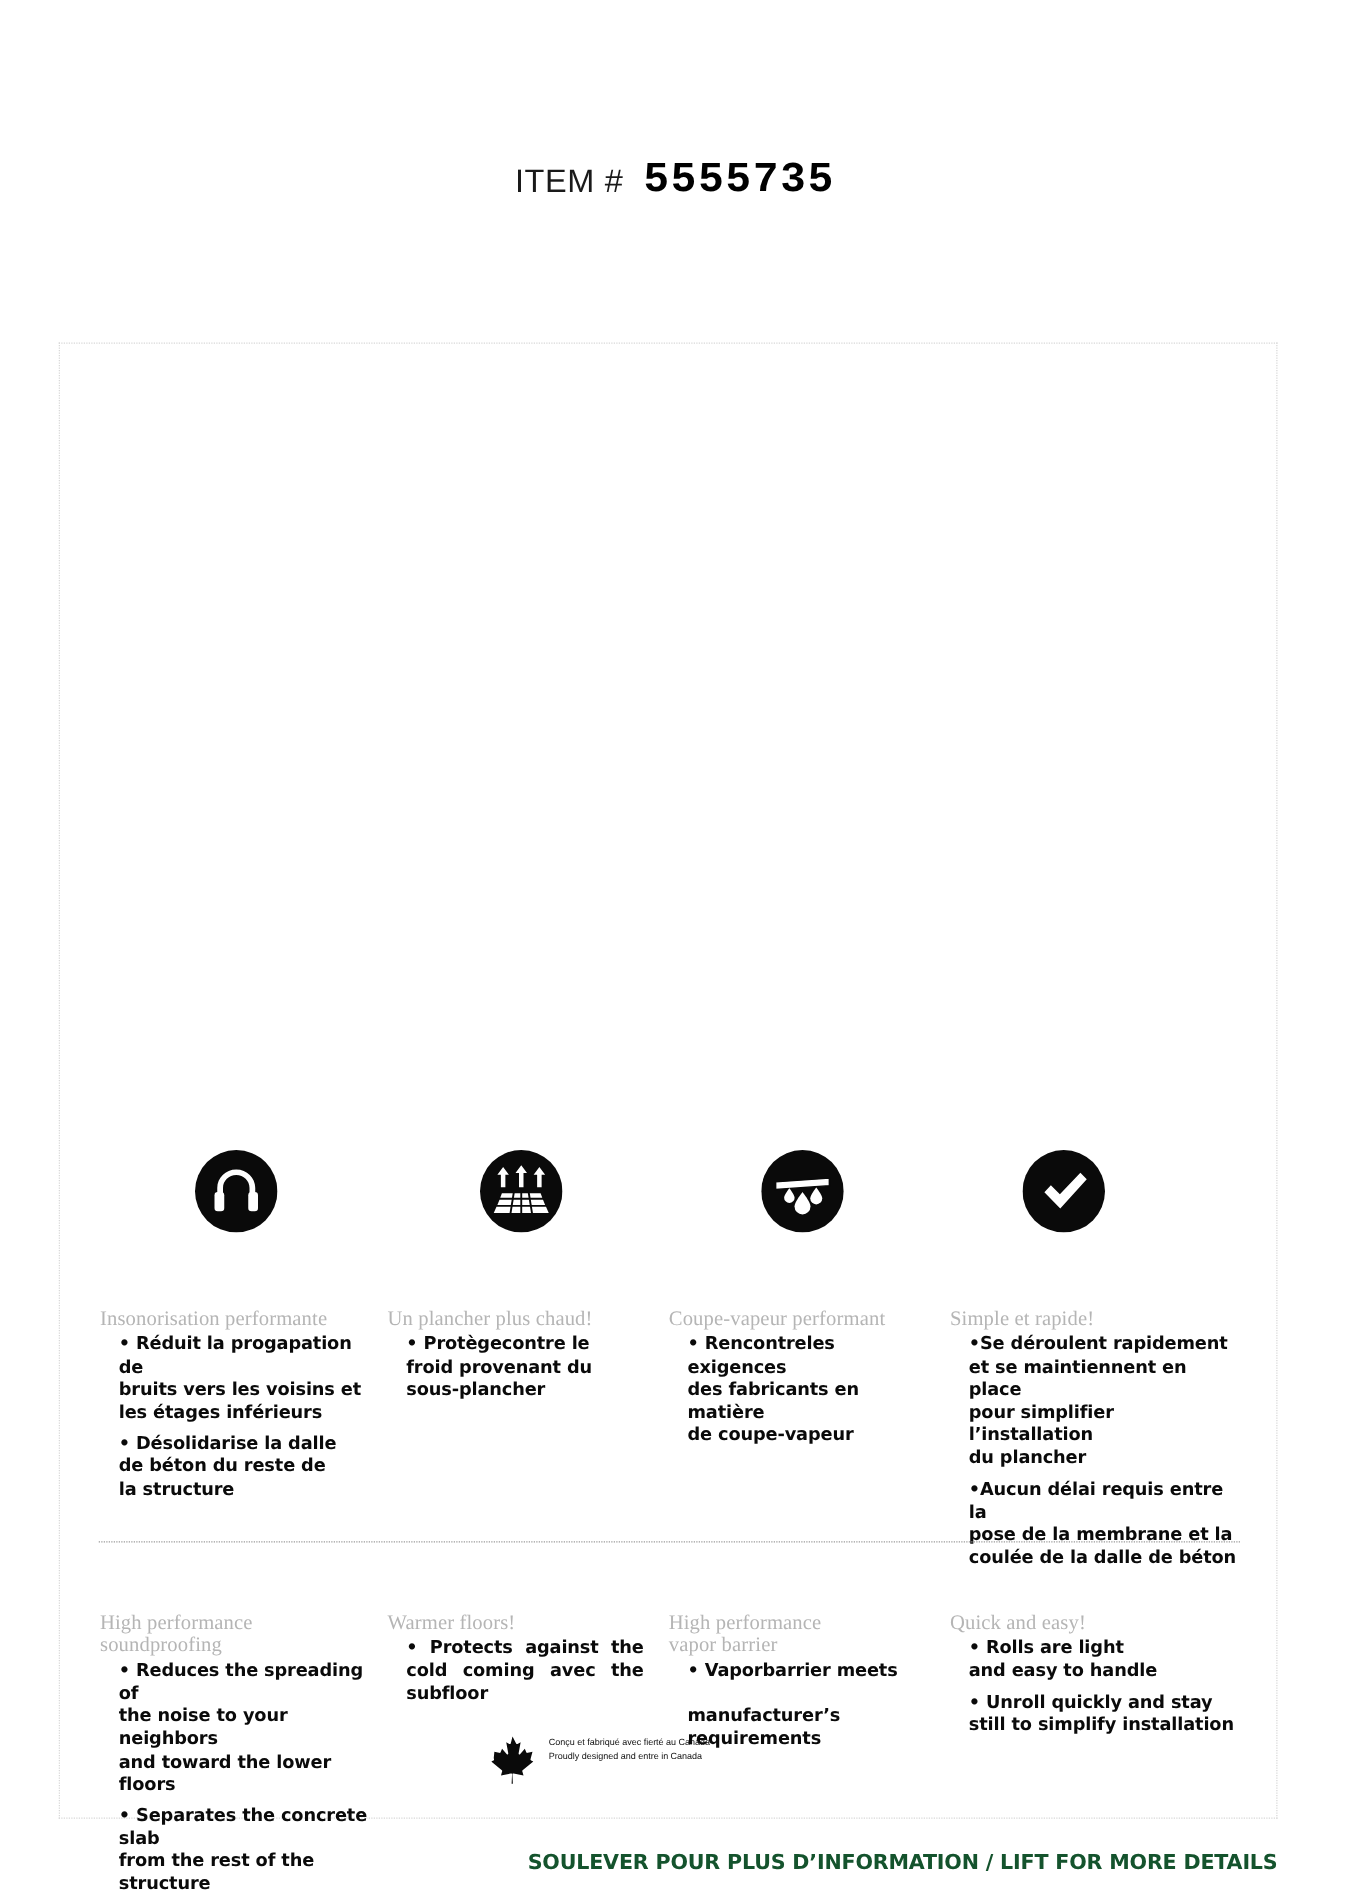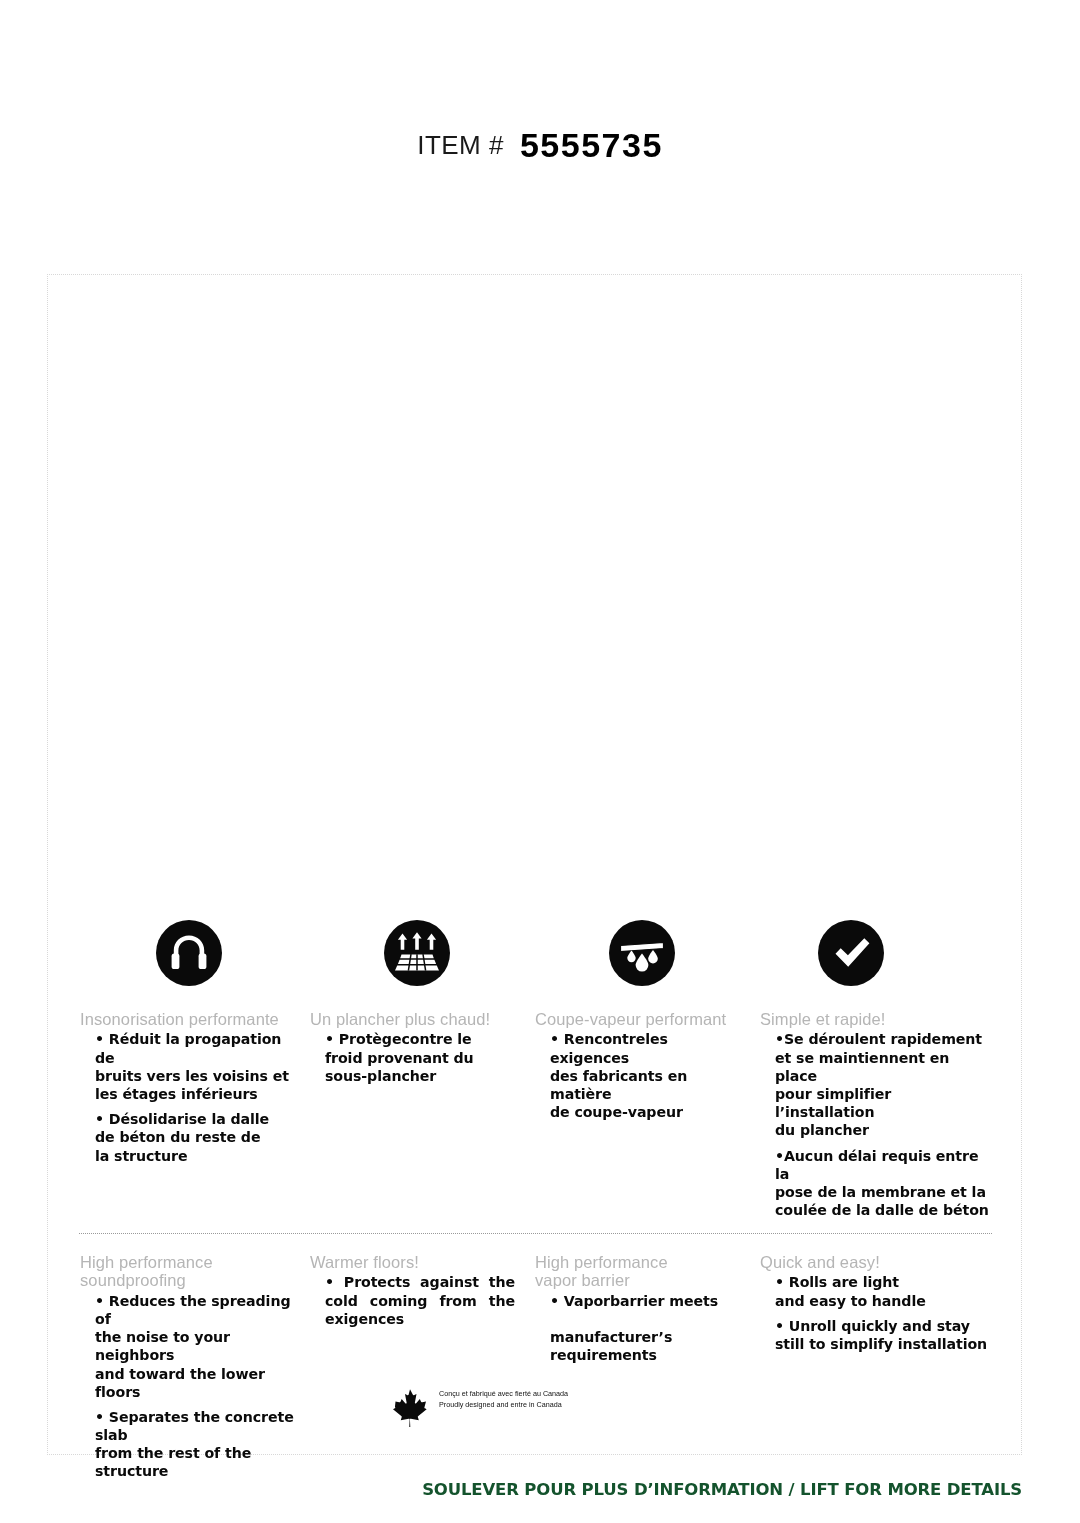--- a/index.html
+++ b/index.html
@@ -27,21 +27,21 @@
   }
   .header .item-label {
     font-family: "Liberation Sans", sans-serif;
     font-size: 26px;
     font-weight: 400;
     letter-spacing: 0.5px;
     color: #1a1a1a;
     vertical-align: middle;
   }
   .header .item-number {
-    font-family: Liberation Sans, sans-serif;
+    font-family: Liberation Mono, monospace;
     font-size: 34px;
     font-weight: 700;
     letter-spacing: 1.5px;
     color: #000000;
     margin-left: 16px;
     vertical-align: middle;
   }
 
   
   .panel {
@@ -91,27 +91,28 @@
   .col {
     position: absolute;
     top: 0;
   }
   .col.c0 { left: 32px;  width: 225px; }
   .col.c1 { left: 262px; width: 205px; }
   .col.c2 { left: 487px; width: 205px; }
   .col.c3 { left: 712px; width: 235px; }
 
   .col-head {
-    font-family: Liberation Sans, sans-serif;
+    font-family: Liberation Serif, serif;
     font-size: 16.5px;
     font-weight: 300;
     color: #b5b5b5;
     line-height: 1.12;
     margin-bottom: 2px;
     letter-spacing: 0.1px;
+    margin-top: 36px;
   }
   .col-body {
     font-family: "DejaVu Sans", sans-serif;
     font-size: 14.2px;
     font-weight: 700;
     line-height: 1.28;
     color: #0a0a0a;
     letter-spacing: -0.1px;
   }
   .col-body p { margin: 0 0 7px 15px; white-space: pre-line; }
@@ -276,21 +277,21 @@
 the noise to your neighbors
 and toward the lower floors</p>
         <p>• Separates the concrete slab
  from the rest of the structure</p>
       </div>
     </div>
 
     <div class="col c1 justify">
       <div class="col-head" style="white-space:pre-line">Warmer floors!</div>
       <div class="col-body">
-        <p style="white-space:normal">•  Protects against the cold coming from the exigences</p>
+        <p style="white-space:normal">•  Protects against the cold coming avec the subfloor</p>
       </div>
     </div>
 
     <div class="col c2">
       <div class="col-head" style="white-space:pre-line">High performance
 vapor barrier</div>
       <div class="col-body">
         <p>• Vaporbarrier meets
 
     manufacturer’s requirements</p>

